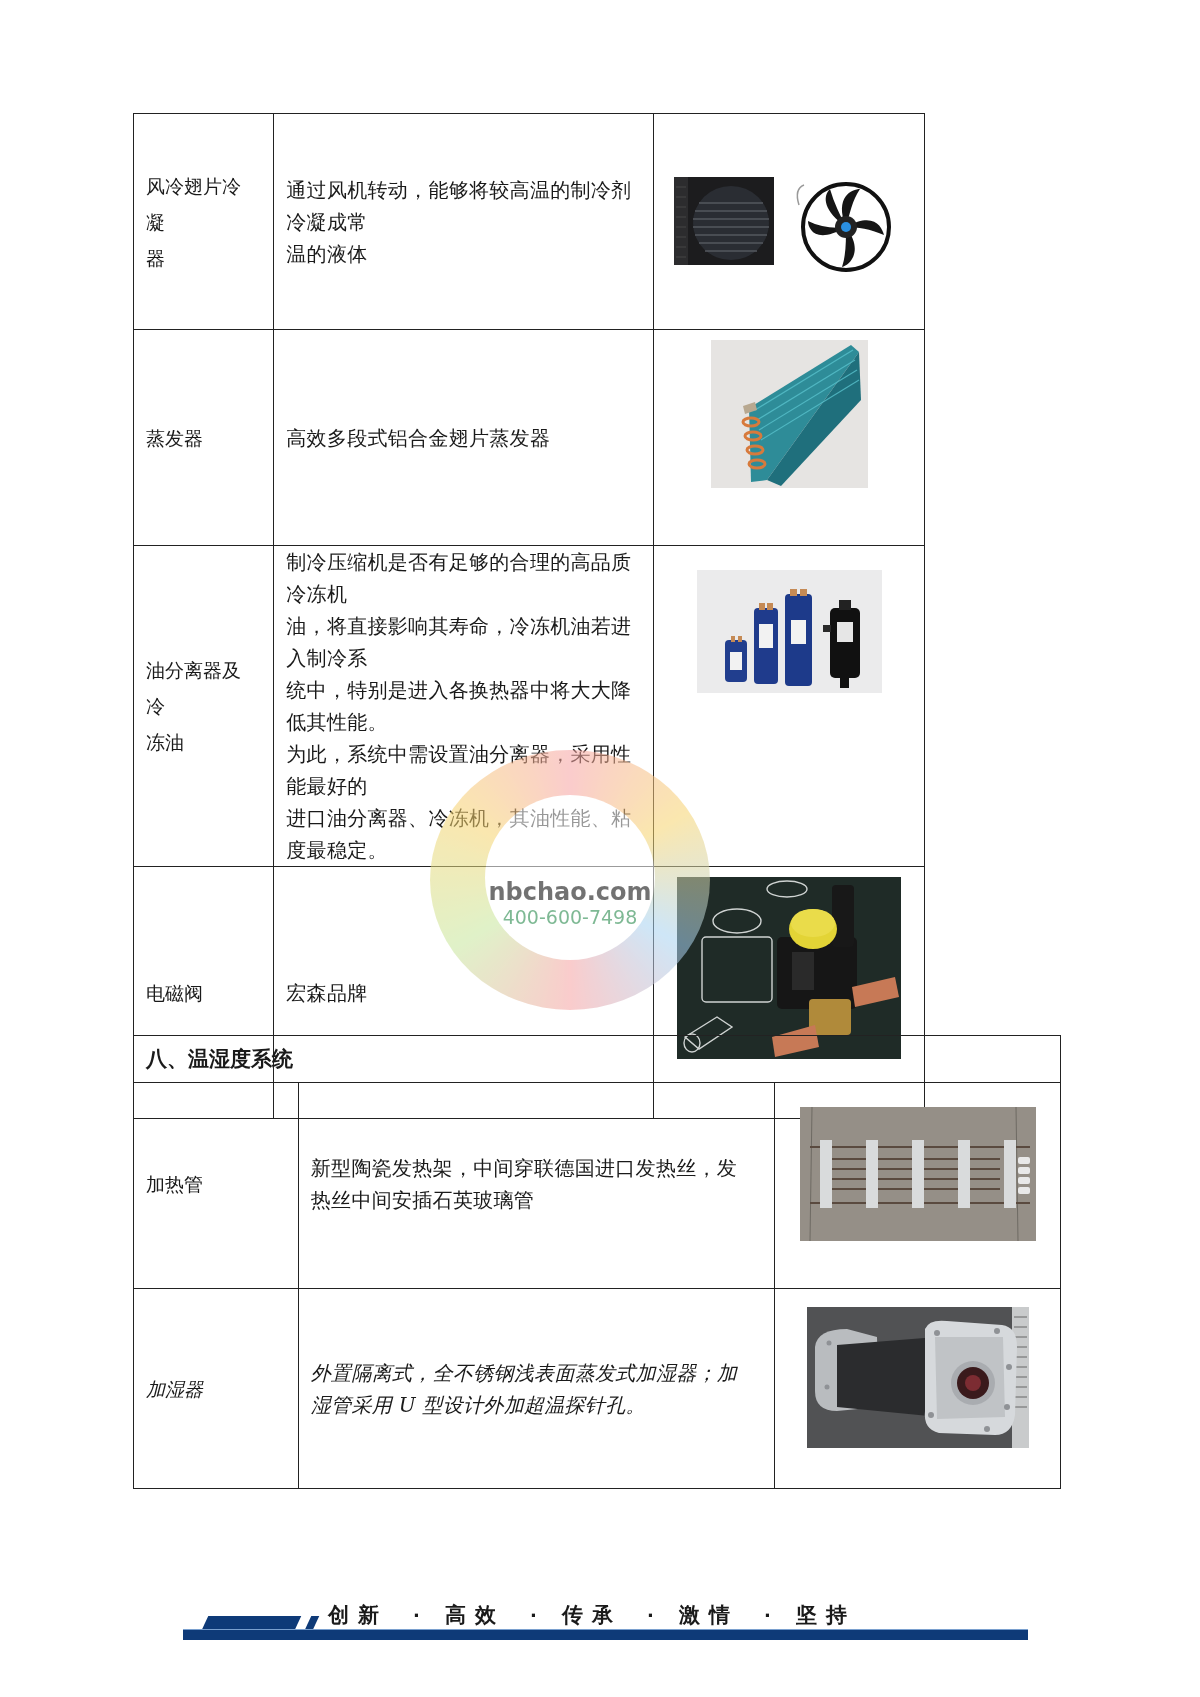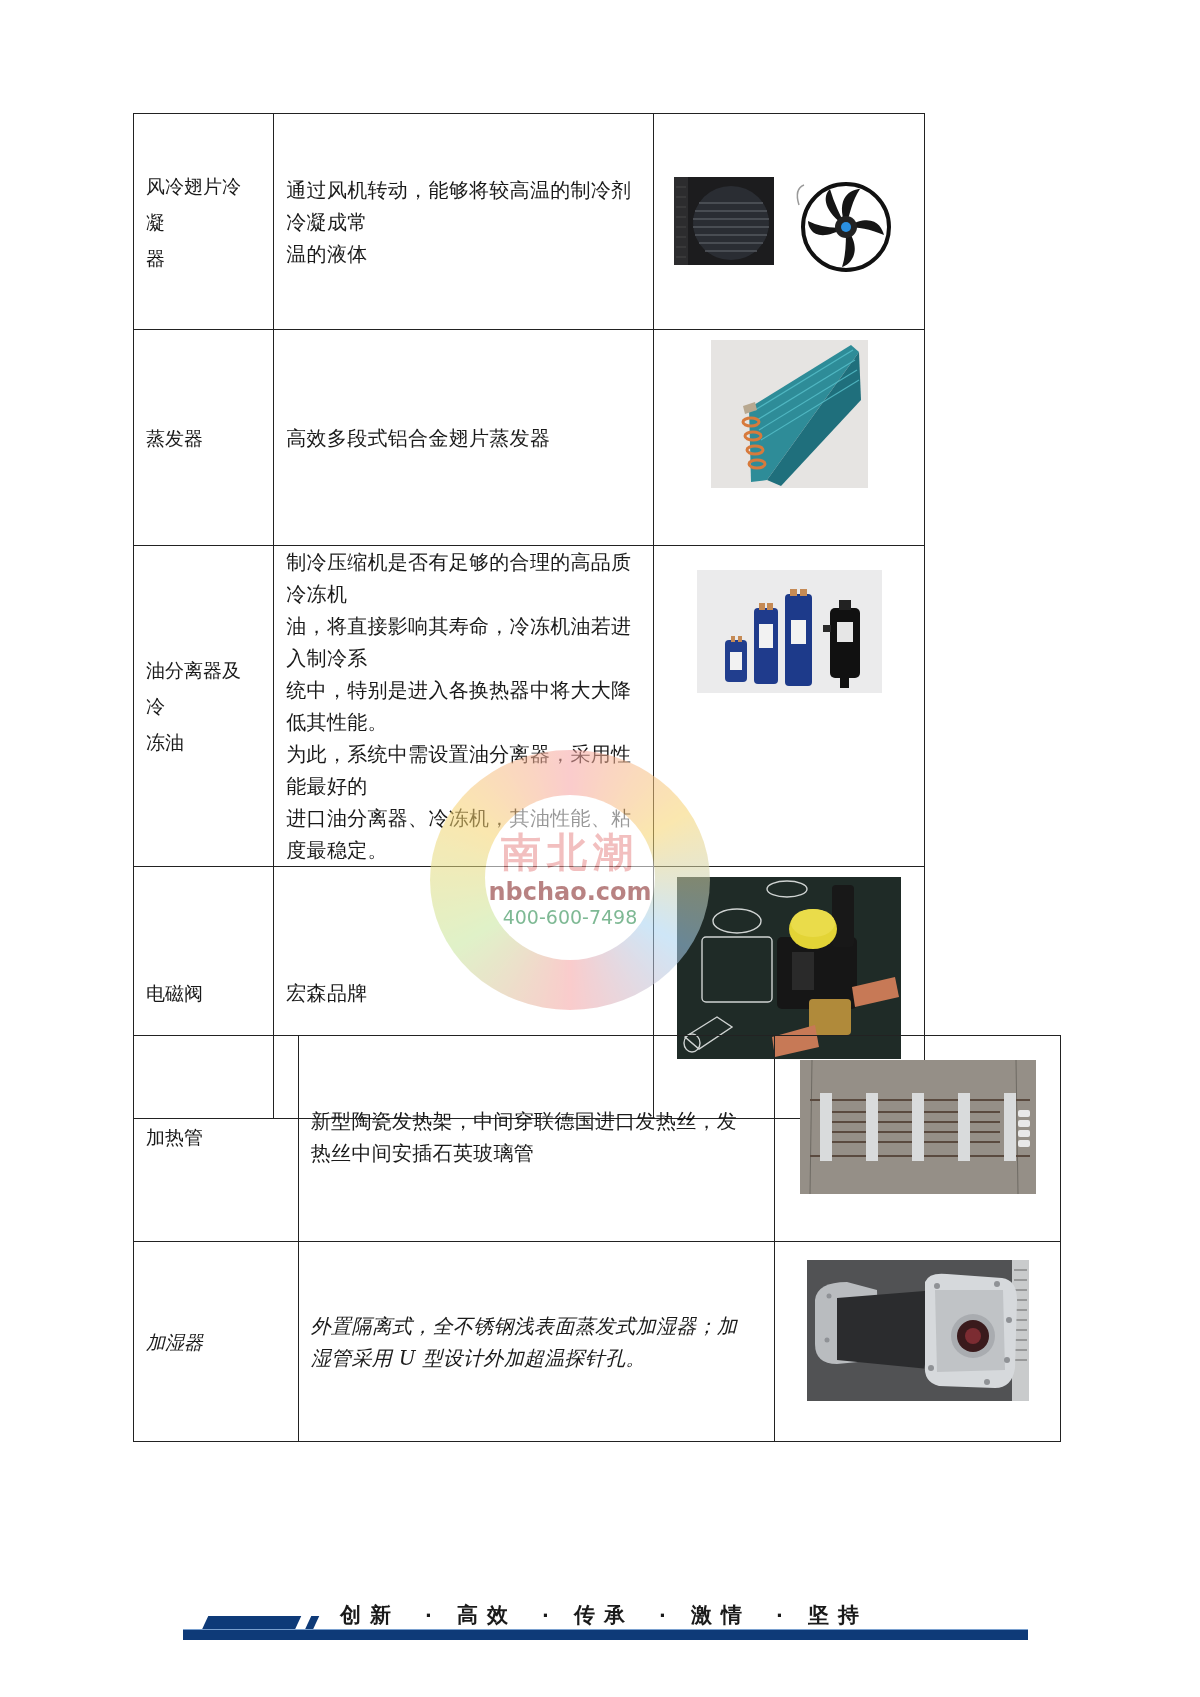--- a/index.html
+++ b/index.html
@@ -19,26 +19,26 @@
   .pic { display: inline-block; position: relative; overflow: hidden; vertical-align: middle; }
 
   
   .wm { position: absolute; left: 390px; top: 730px; width: 360px; height: 300px; pointer-events: none; opacity: 0.55; }
   .wm-ring { position: absolute; left: 40px; top: 20px; width: 280px; height: 260px; border-radius: 50%;
              background: conic-gradient(#f6a3a3, #f7d46e, #a7d3f2, #f6a3a3, #c7e79c, #f7d46e, #f6a3a3); }
   .wm-hole { position: absolute; left: 95px; top: 65px; width: 170px; height: 165px; border-radius: 50%; background: #fff; }
   .wm-cn { position: absolute; left: 85px; top: 95px; width: 190px; text-align: center; font-size: 40px;
            color: #e88c8c; font-family: "DejaVu Serif", serif; letter-spacing: 6px; font-weight: bold; }
   .wm-en { position: absolute; left: 70px; top: 148px; width: 220px; text-align: center; font-size: 24px;
-           color: #7f1d1d; font-family: "DejaVu Sans", sans-serif; font-weight: bold; }
+           color: #000000; font-family: "DejaVu Sans", sans-serif; font-weight: bold; }
   .wm-ph { position: absolute; left: 70px; top: 176px; width: 220px; text-align: center; font-size: 19px;
            color: #15803d; font-family: "DejaVu Sans", sans-serif; }
 
   
-  .footer-motto { position: absolute; left: 340px; top: 1600px; width: 600px; height: 30px;
+  .footer-motto { position: absolute; left: 328px; top: 1600px; width: 600px; height: 30px;
                   font-family: "DejaVu Sans", "Liberation Sans", sans-serif; font-size: 21px; font-weight: bold;
                   color: #1a1a1a; display: flex; align-items: center; }
   .footer-motto .word { letter-spacing: 9px; }
   .footer-motto .dot { width: 57px; text-align: center; font-size: 18px; }
   .footer-bar { position: absolute; left: 183px; top: 1630px; width: 845px; height: 10px; background: #0e3a78; }
   .footer-slant1 { position: absolute; left: 205px; top: 1616px; width: 93px; height: 14px; background: #0e3a78;
                    transform: skewX(-25deg); }
   .footer-slant2 { position: absolute; left: 308px; top: 1616px; width: 8px; height: 14px; background: #0e3a78;
                    transform: skewX(-25deg); }
   .footer-line { position: absolute; left: 183px; top: 1629px; width: 845px; height: 1px; background: #7aa0cf; }
@@ -209,20 +209,23 @@
     </table>
 
   <table class="tbl" style="left:133px; top:1035px; width:928px;">
     <colgroup>
         <col style="width:165px">
         <col style="width:477px">
         <col style="width:286px">
       </colgroup>
 
     <tbody>
+        <tr>
+      <td class="section-cell" colspan="3">八、温湿度系统</td>
+    </tr>
 
     <tr style="height:206px;font-family:Liberation Mono, monospace;">
       <td class="name-cell">
         <div>加热管</div>
       </td>
       <td class="desc-cell">
         <div>新型陶瓷发热架，中间穿联德国进口发热丝，发</div>
         <div>热丝中间安插石英玻璃管</div>
       </td>
       <td class="img-cell" style="vertical-align:top; padding-top:24px;">
@@ -302,21 +305,20 @@
           </svg>
         </div>
       </td>
     </tr>
   </tbody>
     </table>
 
   <div class="wm">
     <div class="wm-ring"></div>
     <div class="wm-hole"></div>
-    <div class="wm-cn">南北潮</div>
     <div class="wm-en">nbchao.com</div>
     <div class="wm-ph">400-600-7498</div>
   </div>
 
   <div class="footer-motto">
     <span class="word">创新</span>
     <span class="dot">·</span>
     <span class="word">高效</span>
     <span class="dot">·</span>
     <span class="word">传承</span>

